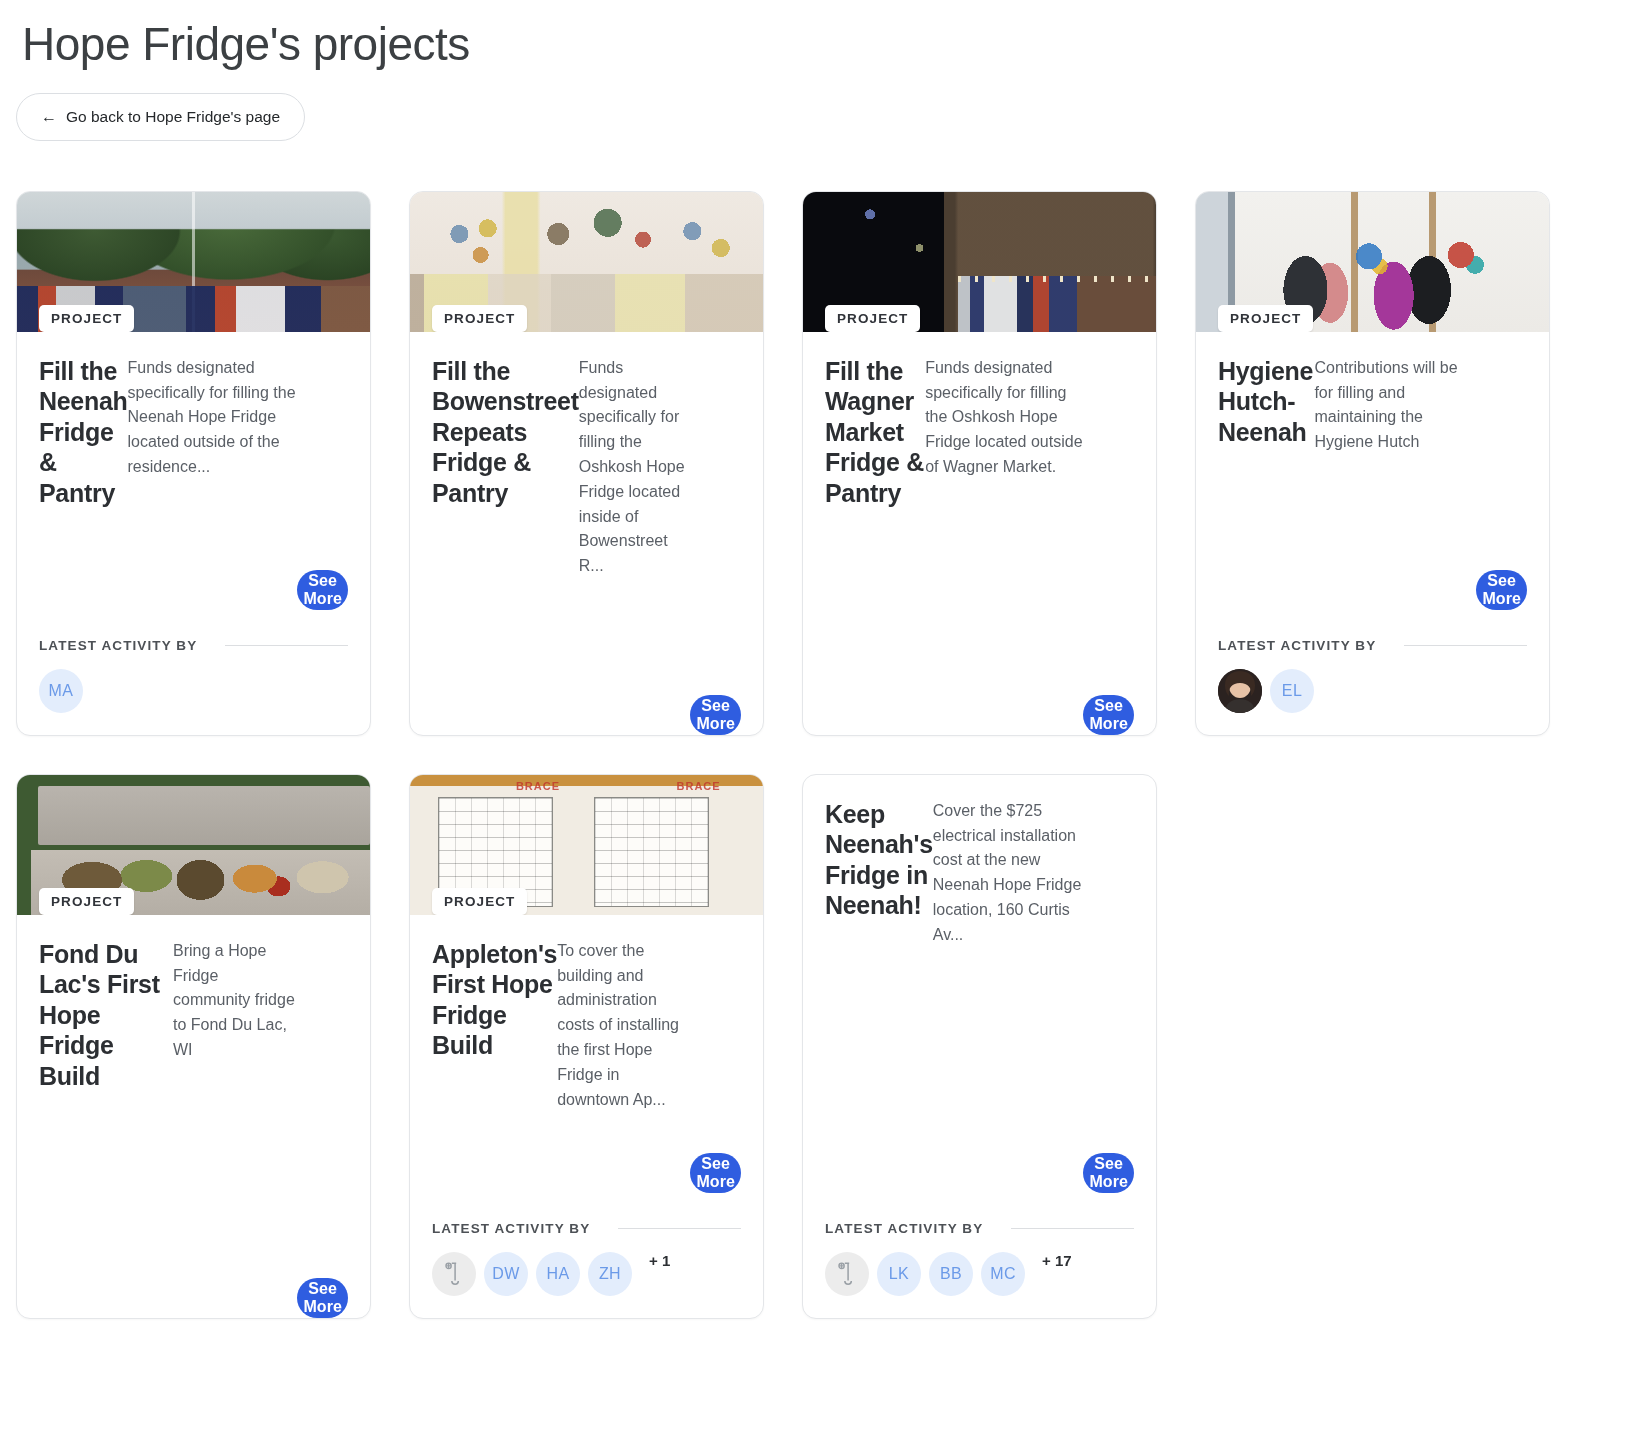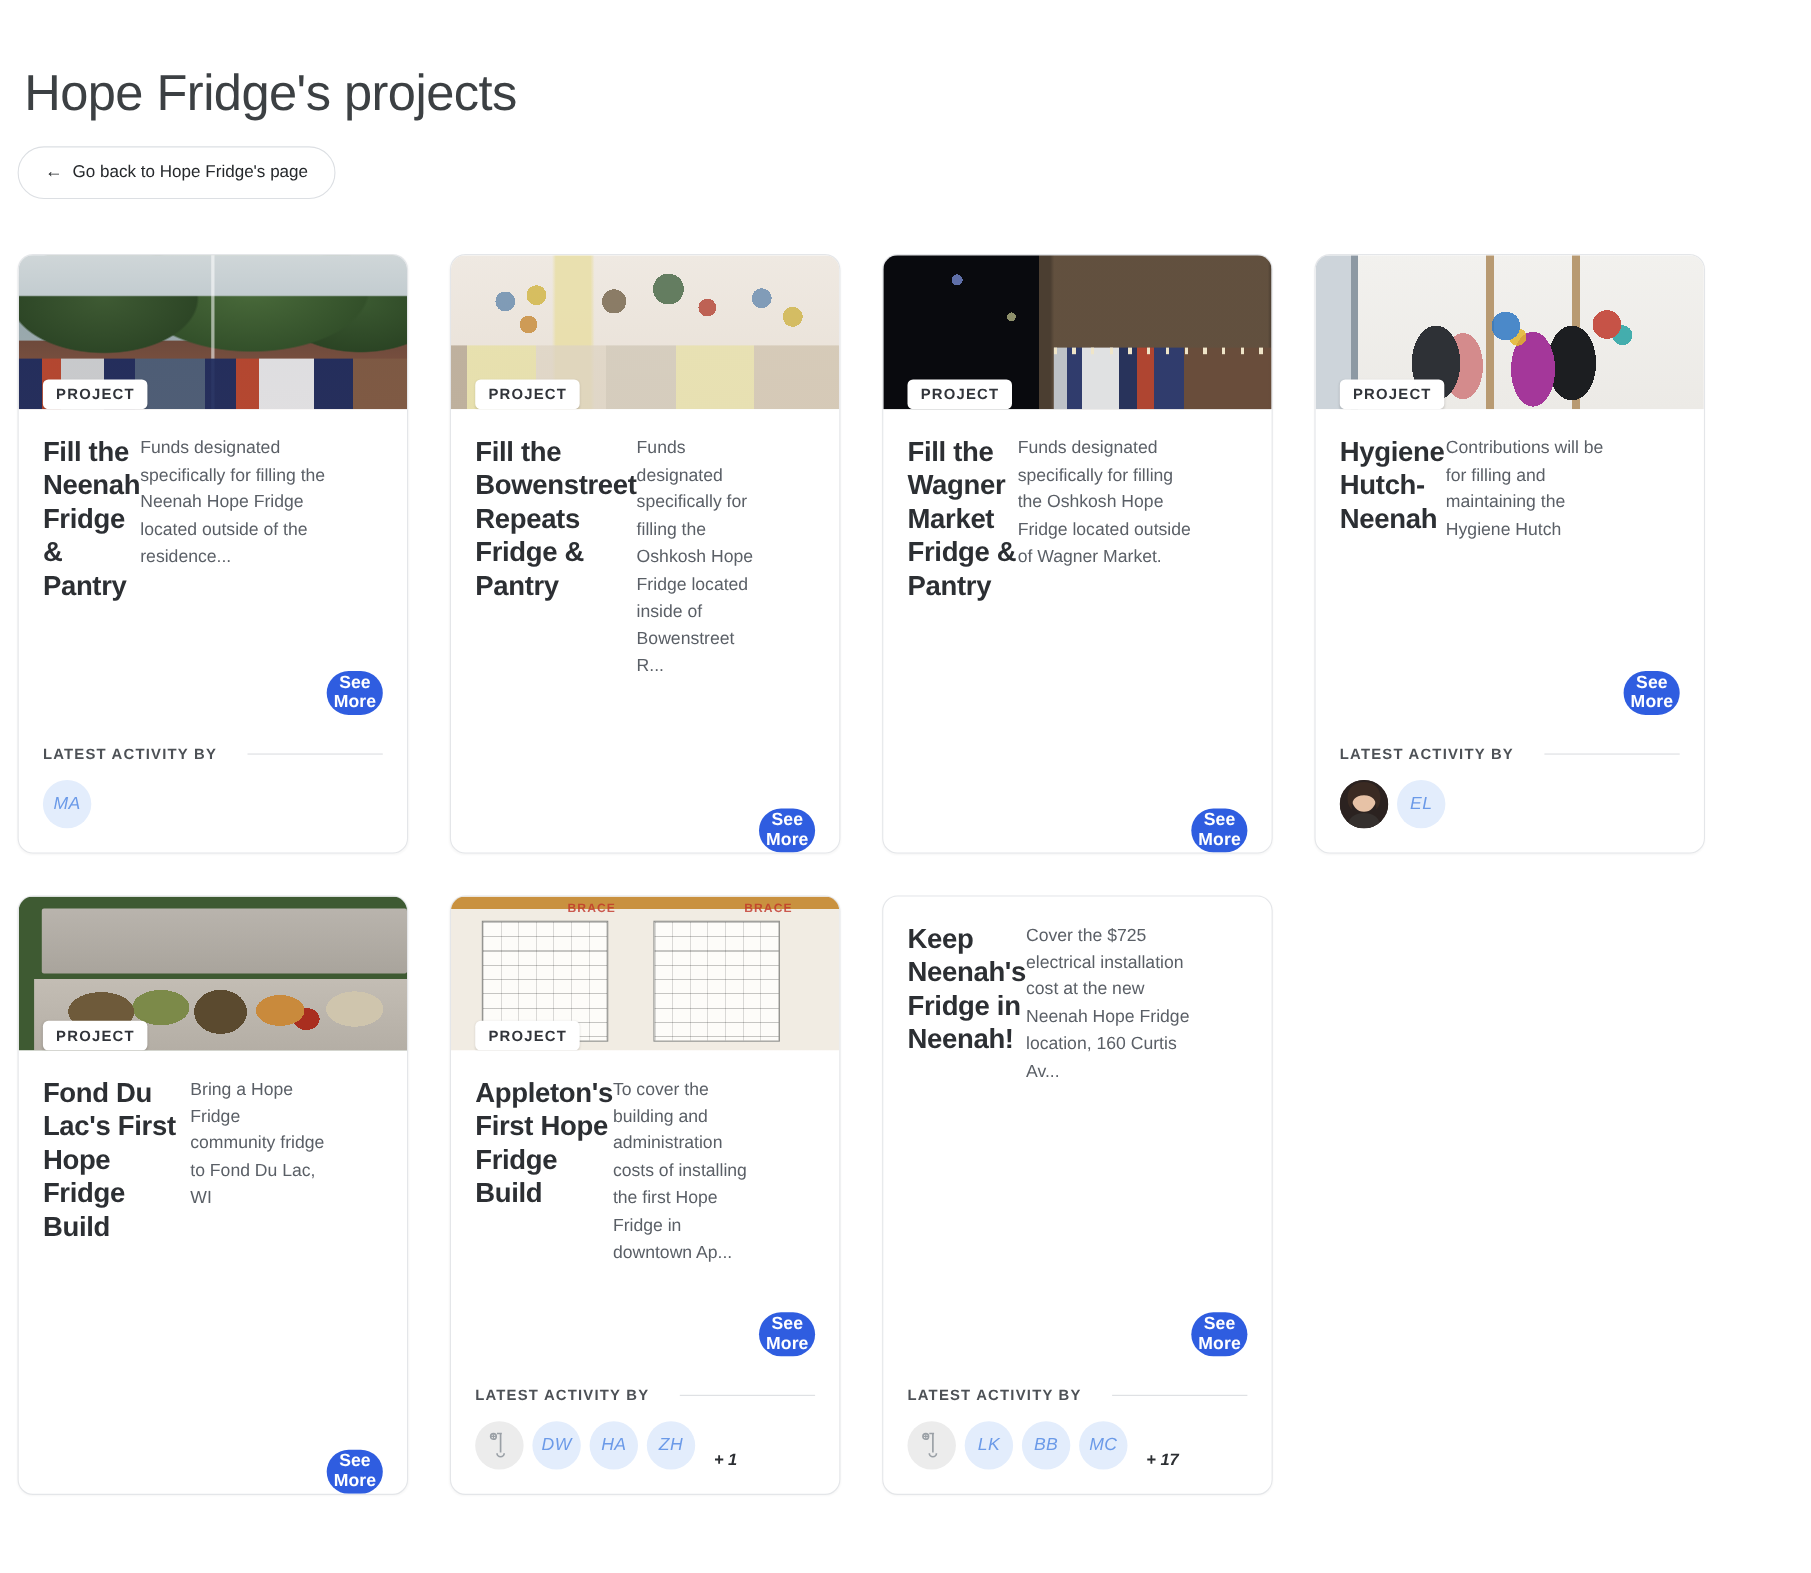--- a/index.html
+++ b/index.html
@@ -12,21 +12,20 @@
     -webkit-font-smoothing: antialiased;
   }
   body {
     width: 1646px;
     min-height: 1430px;
     overflow: hidden;
   }
 
   .page {
     padding: 0 0 0 0;
-    margin-top: 40px;
   }
 
   
   .page-title {
     font-size: 46px;
     font-weight: 400;
     color: #3c4043;
     letter-spacing: -0.5px;
     margin: 0;
     padding: 18px 0 0 22px;
@@ -161,23 +160,22 @@
     color: #4d5156;
     white-space: nowrap;
   }
   .activity-rule {
     flex: 1 1 auto;
     height: 1px;
     background: #dcdee1;
   }
   .avatars {
     display: flex;
-    align-items: flex-end;
+    align-items: flex-start;
     gap: 8px;
-    font-style: italic;
   }
   .avatar {
     width: 44px;
     height: 44px;
     border-radius: 50%;
     display: flex;
     align-items: center;
     justify-content: center;
     font-size: 16px;
     font-weight: 500;

